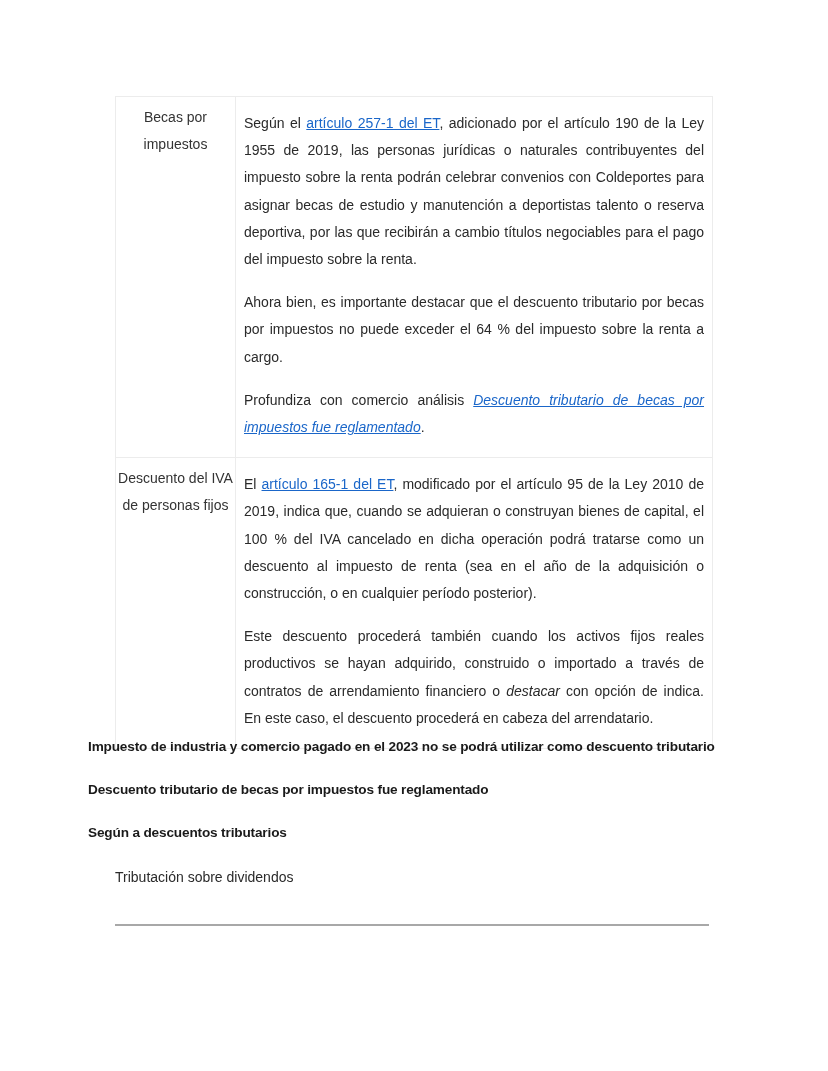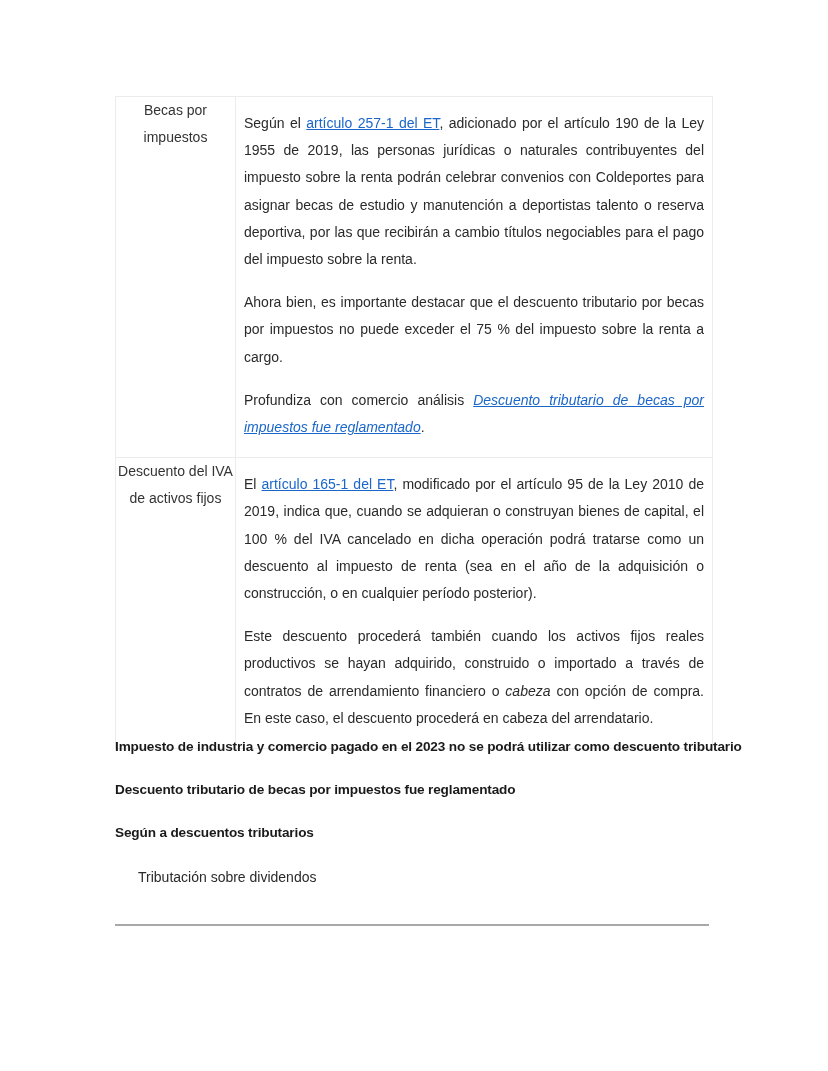--- a/index.html
+++ b/index.html
@@ -7,60 +7,60 @@
     width: 828px; height: 1071px; position: relative; overflow: hidden;
     font-family: "Liberation Sans", sans-serif; color: #222;
   }
   .tbl {
     position: absolute; left: 115px; top: 96px; width: 598px;
     border-collapse: collapse;
   }
   .tbl td { border: 1px solid #ececec; vertical-align: top; }
   .col-label {
     width: 120px; text-align: center; font-size: 14px; line-height: 27px;
-    padding-top: 0; color: #333; box-sizing: border-box;
+    padding-top: 7px; color: #333; box-sizing: border-box;
   }
   .col-body {
     padding: 13px 8px 16px 8px; font-size: 14px; line-height: 27.2px;
     text-align: justify; color: #2a2a2a;
   }
   .col-body p { margin: 0 0 16px 0; }
   .col-body p:last-child { margin-bottom: 0; }
   a.lnk { color: #1a66c9; text-decoration: underline; margin-top: 20px; }
   a.lnk-it { color: #1a66c9; text-decoration: underline; font-style: italic; }
   .heading {
-    position: absolute; left: 115px; font-weight: bold; font-size: 13.6px; color: #1a1a1a;
+    position: absolute; left: 88px; font-weight: bold; font-size: 13.6px; color: #1a1a1a;
     white-space: nowrap; letter-spacing: -0.15px;
   }
   .plain {
-    position: absolute; left: 115px; font-size: 14px; color: #2a2a2a; margin-left: 23px;
+    position: absolute; left: 115px; font-size: 14px; color: #2a2a2a;
   }
   .hr {
     position: absolute; left: 115px; top: 924px; width: 594px; height: 2px;
     background: #a8a8a8;
   }
 </style>
 </head>
 <body>
 
 <table class="tbl">
   <tbody>
       <tr>
     <td class="col-label">Becas por impuestos</td>
     <td class="col-body">
       <p><span>Según el </span><a class="lnk">artículo 257-1 del ET</a><span>, adicionado por el artículo 190 de la Ley 1955 de 2019, las personas jurídicas o naturales contribuyentes del impuesto sobre la renta podrán celebrar convenios con Coldeportes para asignar becas de estudio y manutención a deportistas talento o reserva deportiva, por las que recibirán a cambio títulos negociables para el pago del impuesto sobre la renta.</span></p>
-      <p>Ahora bien, es importante destacar que el descuento tributario por becas por impuestos no puede exceder el 75 % del impuesto sobre la renta a cargo.</p>
+      <p>Ahora bien, es importante destacar que el descuento tributario por becas por impuestos no puede exceder el 64 % del impuesto sobre la renta a cargo.</p>
       <p><span>Profundiza con comercio análisis </span><a class="lnk-it">Descuento tributario de becas por impuestos fue reglamentado</a><span>.</span></p>
     </td>
   </tr>
   <tr>
-    <td class="col-label">Descuento del IVA de activos fijos</td>
+    <td class="col-label">Descuento del IVA de personas fijos</td>
     <td class="col-body">
       <p><span>El </span><a class="lnk">artículo 165-1 del ET</a><span>, modificado por el artículo 95 de la Ley 2010 de 2019, indica que, cuando se adquieran o construyan bienes de capital, el 100 % del IVA cancelado en dicha operación podrá tratarse como un descuento al impuesto de renta (sea en el año de la adquisición o construcción, o en cualquier período posterior).</span></p>
-      <p><span>Este descuento procederá también cuando los activos fijos reales productivos se hayan adquirido, construido o importado a través de contratos de arrendamiento financiero o </span><em>cabeza</em><span> con opción de compra. En este caso, el descuento procederá en cabeza del arrendatario.</span></p>
+      <p><span>Este descuento procederá también cuando los activos fijos reales productivos se hayan adquirido, construido o importado a través de contratos de arrendamiento financiero o </span><em>destacar</em><span> con opción de indica. En este caso, el descuento procederá en cabeza del arrendatario.</span></p>
     </td>
   </tr>
 </tbody>
   </table>
 
 <div class="heading" style="top:739px">Impuesto de industria y comercio pagado en el 2023 no se podrá utilizar como descuento tributario</div>
 <div class="heading" style="top:782px">Descuento tributario de becas por impuestos fue reglamentado</div>
 <div class="heading" style="top:825px">Según a descuentos tributarios</div>
 <div class="plain" style="top:869px">Tributación sobre dividendos</div>
 

